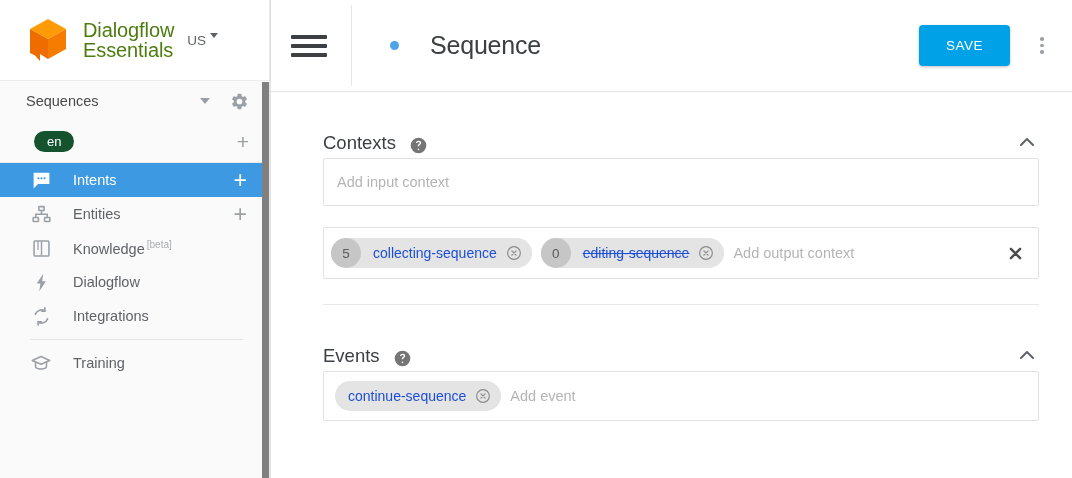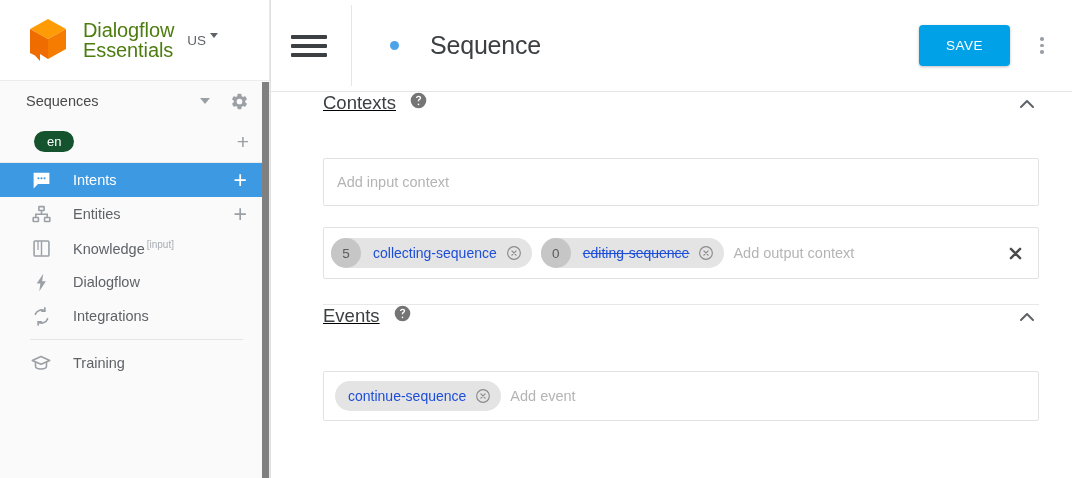--- a/index.html
+++ b/index.html
@@ -231,23 +231,22 @@
     align-items: center; justify-content: center; gap: 3px;
     cursor: pointer;
   }
   .kebab i { width: 3.5px; height: 3.5px; border-radius: 50%; background: #9aa0a6; display:block; }
 
   
   .content { padding: 0 33px 0 52px; }
 
   .sec-head {
     display: flex;
-    align-items: flex-start;
+    align-items: flex-end;
     height: 62px;
-    text-decoration: underline;
   }
   .sec-title {
     font-size: 18.5px;
     color: #3c4043;
     font-weight: 400;
   }
   .help-ic { margin-left: 14px; width: 17px; height: 17px; cursor: pointer; }
   .chev-up {
     margin-left: auto;
     width: 24px; height: 24px;
@@ -390,21 +389,21 @@
 
     <div class="nav-item">
       <span class="nav-ic">
         <svg viewBox="0 0 24 24" width="21" height="21" fill="none" stroke="#9aa0a6" stroke-width="1.8">
           <rect x="3.5" y="3.5" width="17" height="17" rx="1.2"></rect>
           <path d="M12 3.8v16.4" stroke-width="1.6"></path>
           <path d="M8 3.8v10" stroke-width="1.4"></path>
         </svg>
       </span>
       <span class="nav-lbl">
-        <span>Knowledge</span><span class="beta-sup">[input]</span>
+        <span>Knowledge</span><span class="beta-sup">[beta]</span>
       </span>
     </div>
 
     <div class="nav-item">
       <span class="nav-ic">
         <svg viewBox="0 0 24 24" width="21" height="21" fill="#9aa0a6">
           <path d="M14 2L6.5 13h4.2L9.5 22 17 10.5h-4.3z"></path>
         </svg>
       </span>
       <span class="nav-lbl">Dialogflow</span>

